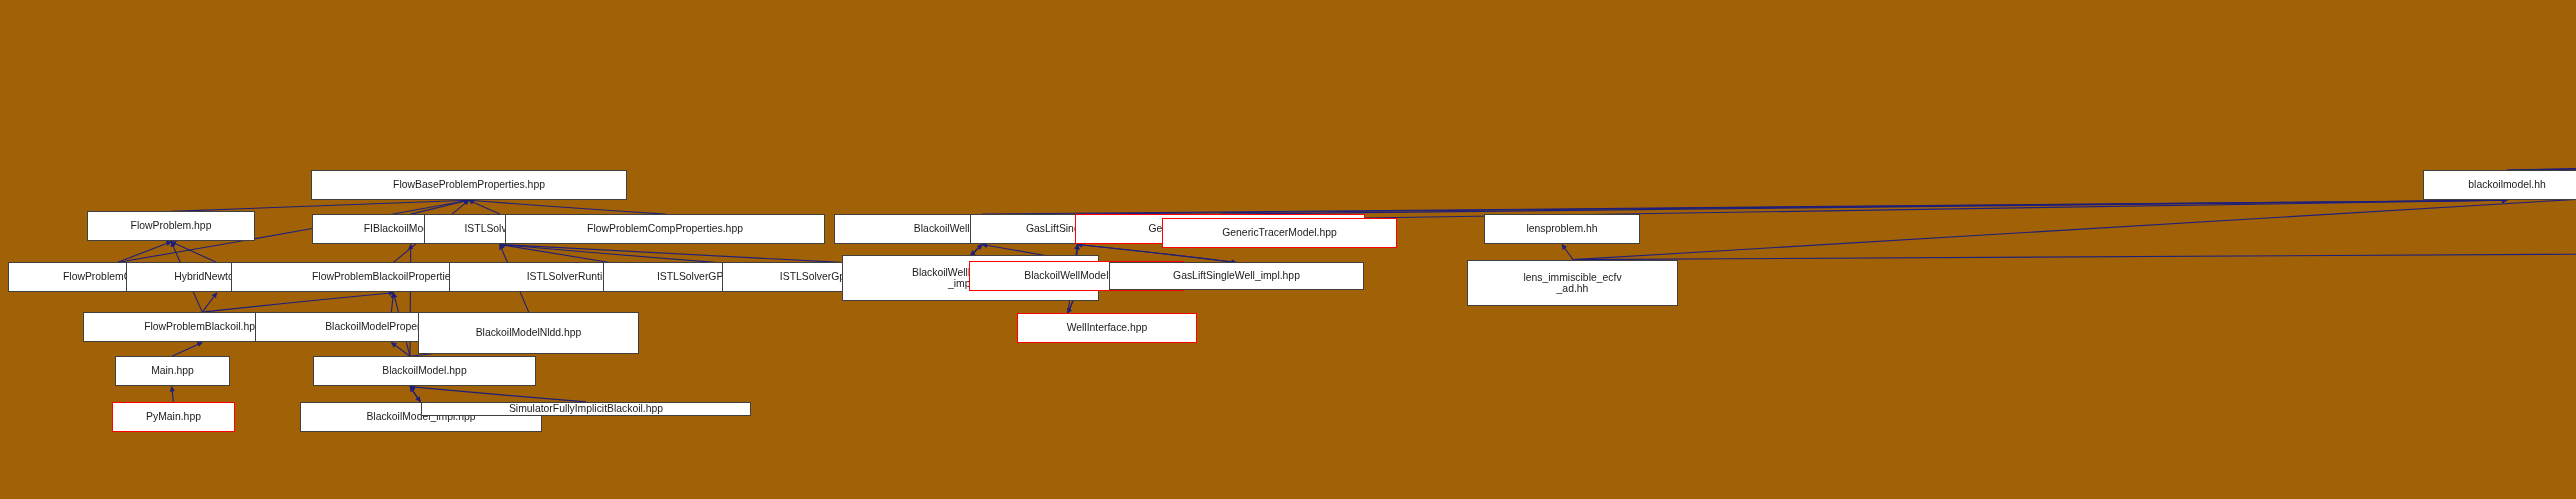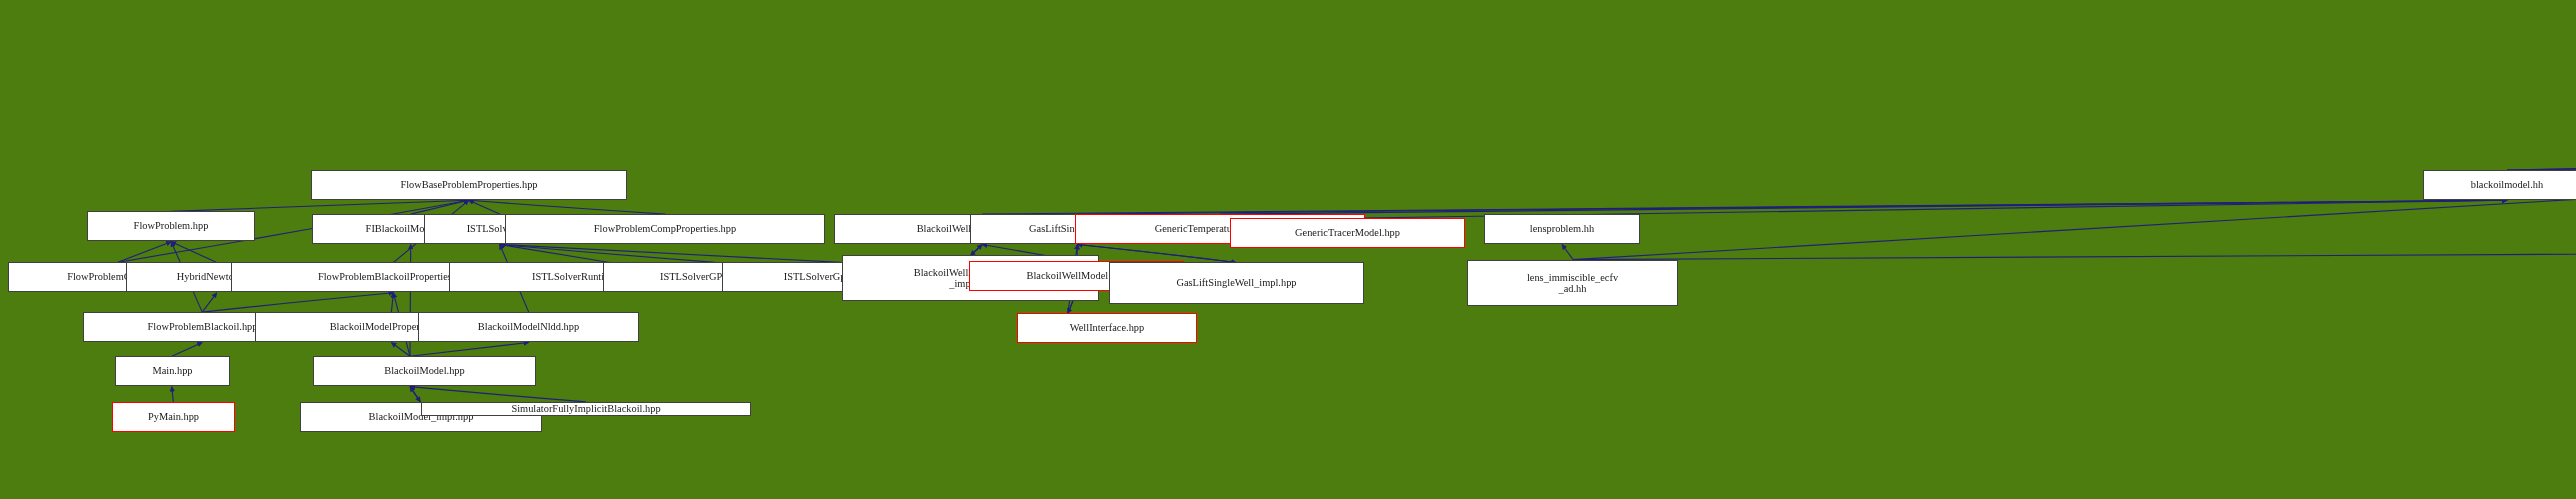--- a/index.html
+++ b/index.html
@@ -4,22 +4,22 @@
 <style>
   html, body {
     margin: 0;
     padding: 0;
     background: #ffffff;
   }
   #graph {
     position: relative;
     width: 2576px;
     height: 500px;
-    background: #4d7c0f;
-    font-family: Liberation Serif, serif;
+    background: #a16207;
+    font-family: Liberation Sans, sans-serif;
     overflow: hidden;
   }
   #edges {
     position: absolute;
     left: 0;
     top: 0;
     width: 2576px;
     height: 500px;
     pointer-events: none;
   }
@@ -130,37 +130,37 @@
   <div id="node-layer">
       <div class="node" style="left: 311px; top: 170px; width: 316px; height: 30px;">FlowBaseProblemProperties.hpp</div>
       <div class="node" style="left: 2423px; top: 170px; width: 168px; height: 30px;">blackoilmodel.hh</div>
       <div class="node" style="left: 87px; top: 211px; width: 168px; height: 30px;">FlowProblem.hpp</div>
       <div class="node" style="left: 312px; top: 214px; width: 197px; height: 30px;">FIBlackoilModel.hpp</div>
       <div class="node" style="left: 424px; top: 214px; width: 152px; height: 30px;">ISTLSolver.hpp</div>
       <div class="node" style="left: 505px; top: 214px; width: 320px; height: 30px;">FlowProblemCompProperties.hpp</div>
       <div class="node" style="left: 834px; top: 214px; width: 297px; height: 30px;">BlackoilWellModelGasLift.hpp</div>
       <div class="node" style="left: 970px; top: 214px; width: 214px; height: 30px;">GasLiftSingleWell.hpp</div>
       <div class="node redbox" style="left: 1075px; top: 214px; width: 290px; height: 30px;">GenericTemperatureModel.hpp</div>
-      <div class="node redbox" style="left: 1230px; top: 218px; width: 235px; height: 30px;">GenericTracerModel.hpp</div>
+      <div class="node redbox" style="left: 1162px; top: 218px; width: 235px; height: 30px;">GenericTracerModel.hpp</div>
       <div class="node" style="left: 8.3px; top: 262px; width: 218px; height: 30px;">FlowProblemComp.hpp</div>
       <div class="node" style="left: 126px; top: 262px; width: 182px; height: 30px;">HybridNewton.hpp</div>
       <div class="node" style="left: 231px; top: 262px; width: 326px; height: 30px;">FlowProblemBlackoilProperties.hpp</div>
       <div class="node" style="left: 449px; top: 262px; width: 322px; height: 30px;">ISTLSolverRuntimeOptionProxy.hpp</div>
       <div class="node" style="left: 603px; top: 262px; width: 224px; height: 30px;">ISTLSolverGPUISTL.hpp</div>
       <div class="node" style="left: 722px; top: 262px; width: 237px; height: 30px;">ISTLSolverGpuBridge.hpp</div>
       <div class="node" style="left: 842px; top: 255px; width: 257px; height: 46px;">BlackoilWellModelGasLift
 _impl.hpp</div>
       <div class="node redbox" style="left: 969px; top: 261px; width: 215px; height: 30px;">BlackoilWellModel.hpp</div>
-      <div class="node" style="left: 1109px; top: 262px; width: 255px; height: 42px;">GasLiftSingleWell_impl.hpp</div>
+      <div class="node" style="left: 1109px; top: 262px; width: 255px; height: 28px;">GasLiftSingleWell_impl.hpp</div>
       <div class="node" style="left: 1484px; top: 214px; width: 156px; height: 30px;">lensproblem.hh</div>
       <div class="node" style="left: 1467px; top: 260px; width: 211px; height: 46px;">lens_immiscible_ecfv
 _ad.hh</div>
       <div class="node" style="left: 83px; top: 312px; width: 239px; height: 30px;">FlowProblemBlackoil.hpp</div>
       <div class="node" style="left: 255px; top: 312px; width: 272px; height: 30px;">BlackoilModelProperties.hpp</div>
-      <div class="node" style="left: 418px; top: 312px; width: 221px; height: 30px;">BlackoilModelNldd.hpp</div>
+      <div class="node" style="left: 418px; top: 312px; width: 221px; height: 42px;">BlackoilModelNldd.hpp</div>
       <div class="node redbox" style="left: 1017px; top: 313px; width: 180px; height: 30px;">WellInterface.hpp</div>
       <div class="node" style="left: 115px; top: 356px; width: 115px; height: 30px;">Main.hpp</div>
       <div class="node" style="left: 313px; top: 356px; width: 223px; height: 30px;">BlackoilModel.hpp</div>
       <div class="node redbox" style="left: 112px; top: 402px; width: 123px; height: 30px;">PyMain.hpp</div>
       <div class="node" style="left: 300px; top: 402px; width: 242px; height: 30px;">BlackoilModel_impl.hpp</div>
       <div class="node" style="left: 421px; top: 402px; width: 330px; height: 14px;">SimulatorFullyImplicitBlackoil.hpp</div>
     </div>
 </div>
 
 

